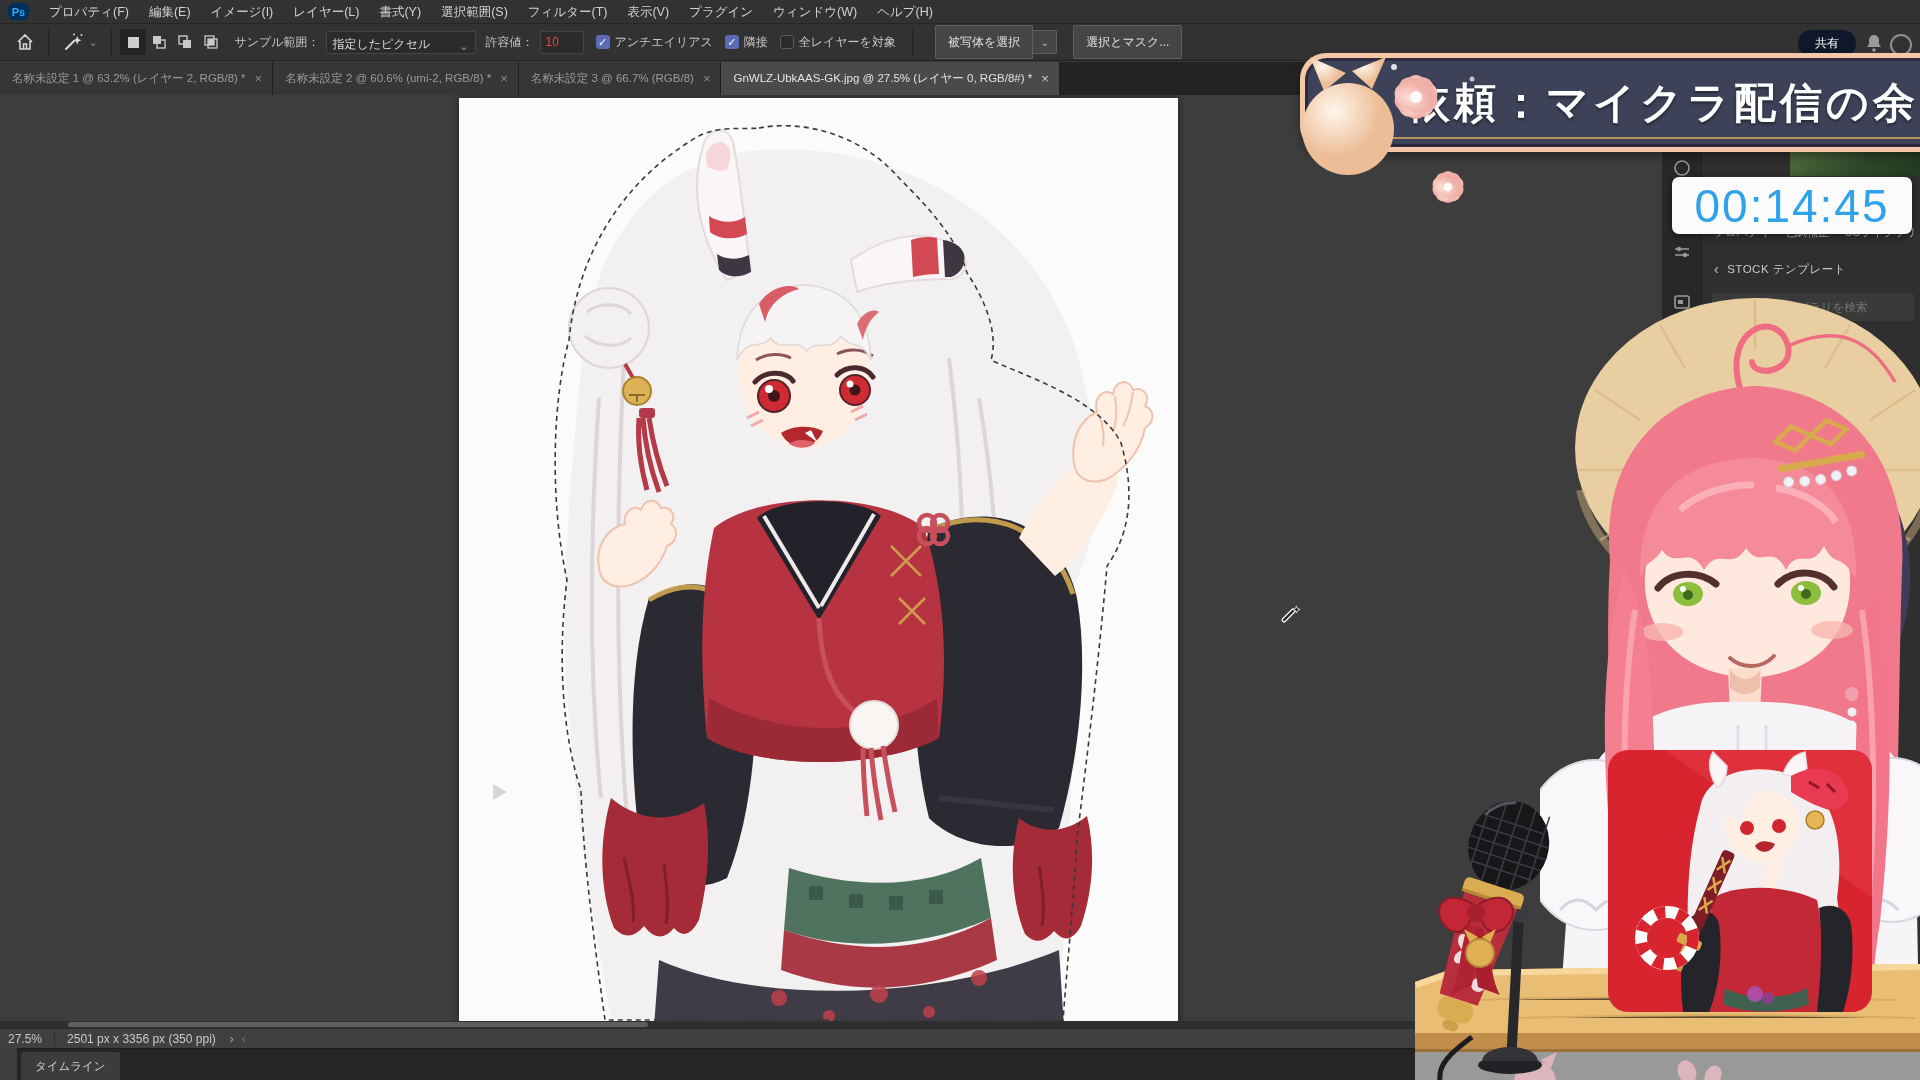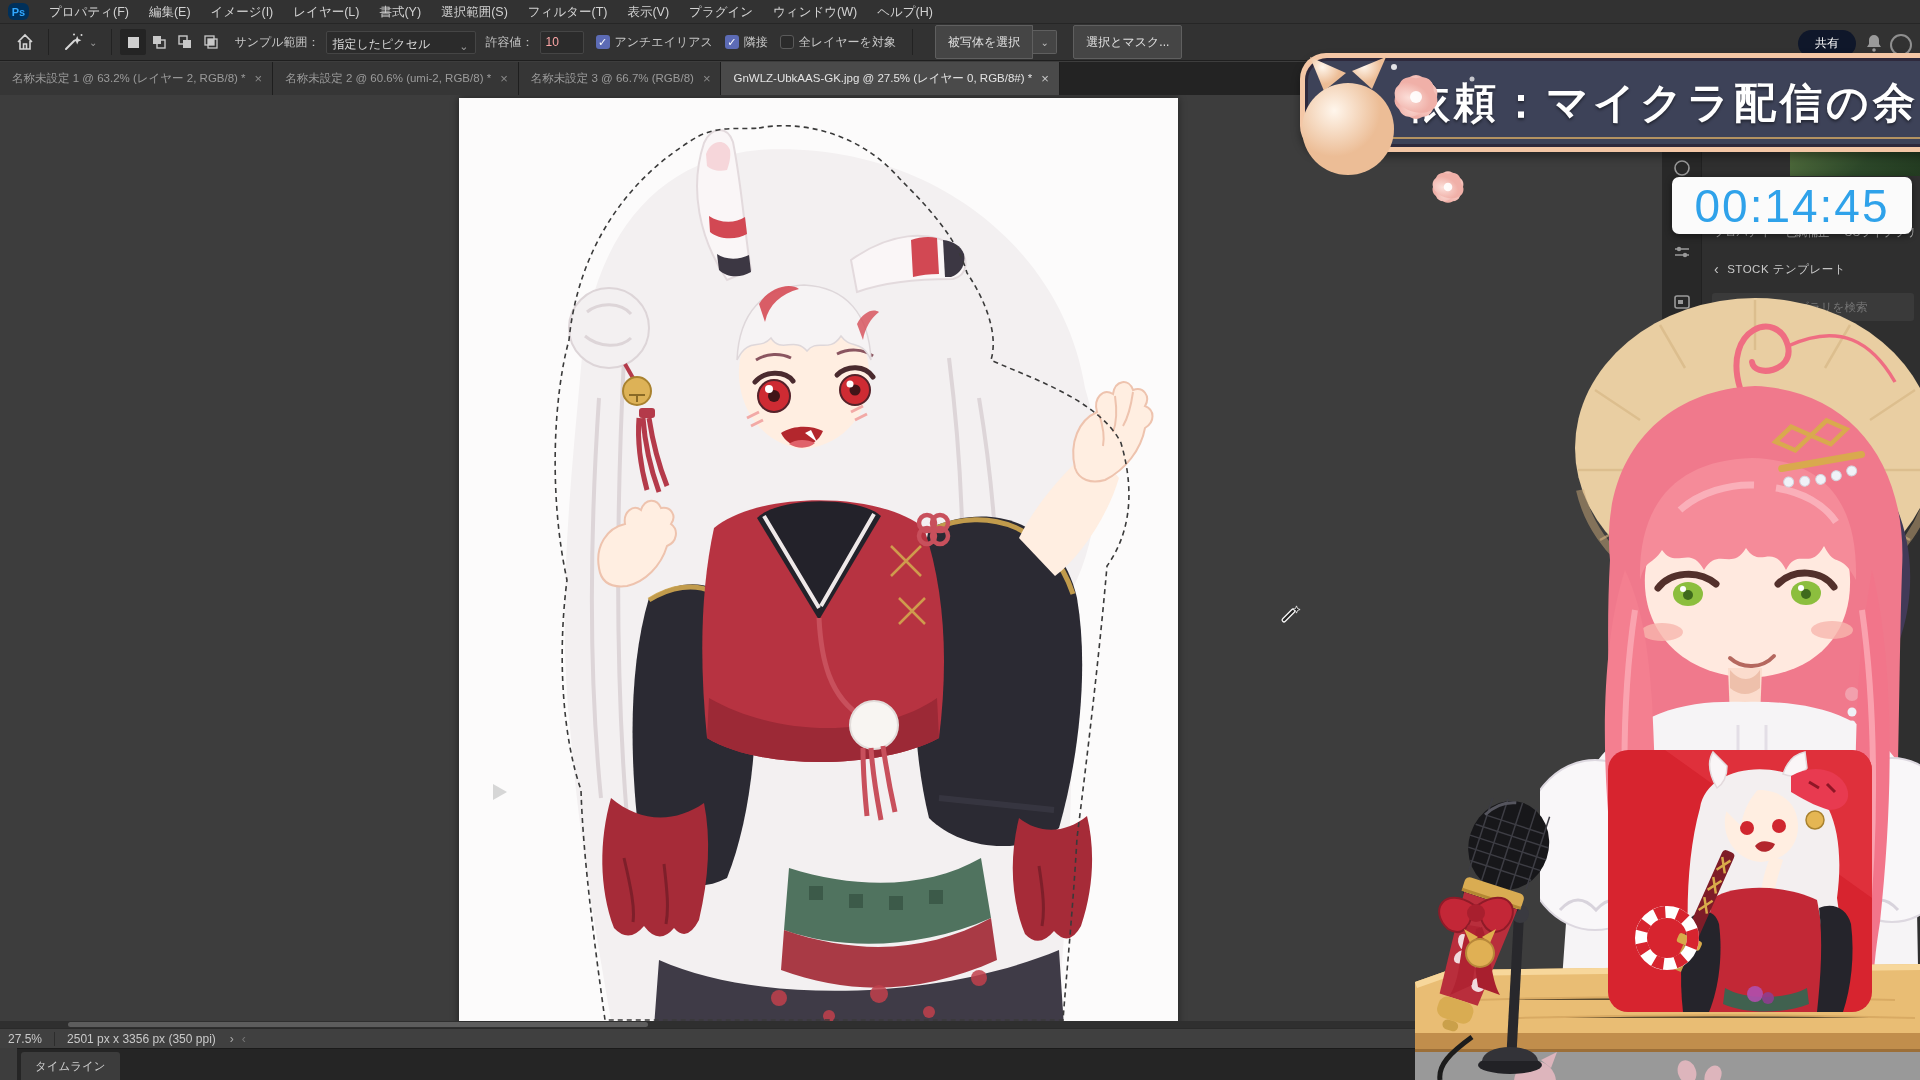--- a/index.html
+++ b/index.html
@@ -14,21 +14,21 @@
 
   
   .optionsbar { position:absolute; left:0; top:24px; width:1920px; height:37px; background:#323232; border-bottom:1px solid #1f1f1f; display:flex; align-items:center; z-index:5; }
   .vsep { width:1px; height:26px; background:#222; margin:0 8px; }
   .tool-btn { display:flex; align-items:center; justify-content:center; height:30px; padding:0 6px; }
   .mode-btn { width:26px; height:26px; display:flex; align-items:center; justify-content:center; border-radius:2px; }
   .mode-btn.pressed { background:#242424; }
   .opt-label { font-size:12px; color:#c7c7c7; margin:0 6px 0 10px; white-space:nowrap; }
   .opt-select { height:23px; min-width:150px; background:#2b2b2b; border:1px solid #454545; border-radius:2px; display:flex; align-items:flex-end; justify-content:space-between; padding:0 6px; font-size:12px; color:#d9d9d9; }
   .opt-select .chev { color:#9a9a9a; font-size:11px; margin-left:10px; }
-  .opt-input { width:44px; height:23px; background:#2b2b2b; border:1px solid #454545; border-radius:2px; color:#fca5a5; font-size:12px; padding:0 5px; font-family:inherit; }
+  .opt-input { width:44px; height:23px; background:#2b2b2b; border:1px solid #454545; border-radius:2px; color:#ef4444; font-size:12px; padding:0 5px; font-family:inherit; }
   .cb-wrap { display:flex; align-items:center; margin-left:12px; }
   .cb { width:14px; height:14px; border-radius:3px; display:flex; align-items:center; justify-content:center; font-size:11px; color:#fff; }
   .cb.on { background:#5c6bb5; }
   .cb.off { background:#2b2b2b; border:1px solid #5a5a5a; }
   .cb-label { font-size:12px; color:#c7c7c7; margin-left:5px; white-space:nowrap; }
   .opt-btn { height:24px; background:#454545; border:1px solid #5f5f5f; border-radius:2px 0 0 2px; color:#e0e0e0; font-size:12px; display:flex; align-items:center; padding:16px 12px; margin-left:14px; white-space:nowrap; }
   .opt-btn-chev { height:24px; width:24px; background:#454545; border:1px solid #5f5f5f; border-left:none; border-radius:0 2px 2px 0; color:#bdbdbd; font-size:10px; display:flex; align-items:center; justify-content:center; }
   .opt-btn.solo { border-radius:2px; margin-left:16px; }
 
   .share-pill { position:absolute; left:1798px; top:30px; width:58px; height:27px; border-radius:14px; background:#0f172a; color:#fff; font-size:12px; display:flex; align-items:center; justify-content:center; z-index:6; }

